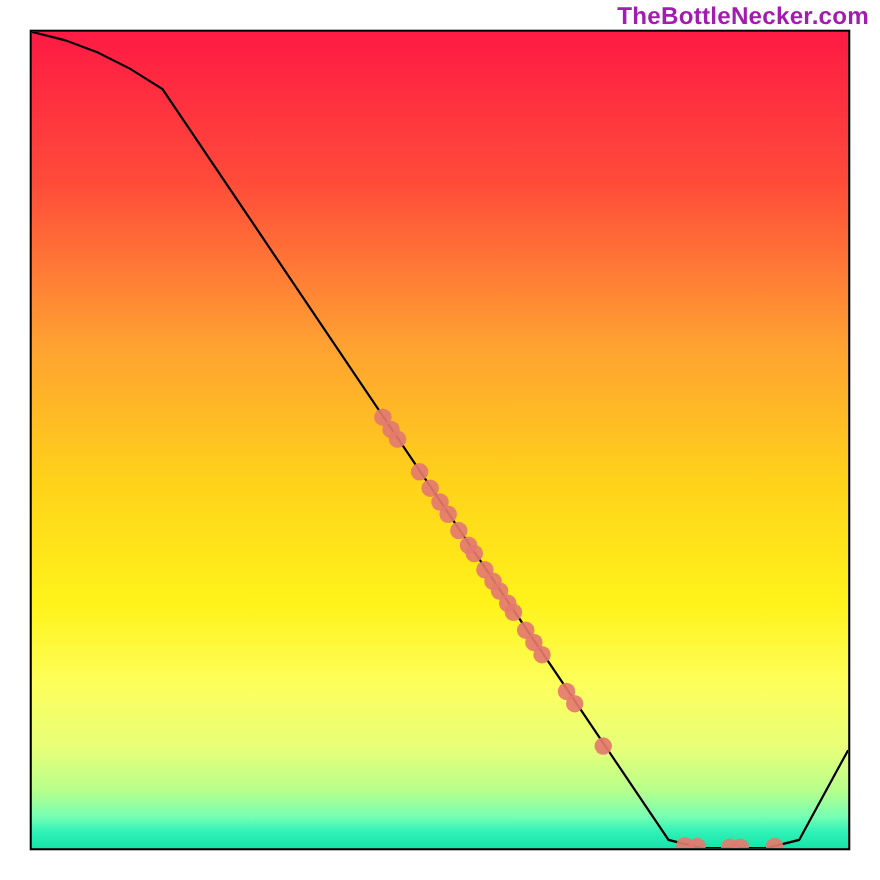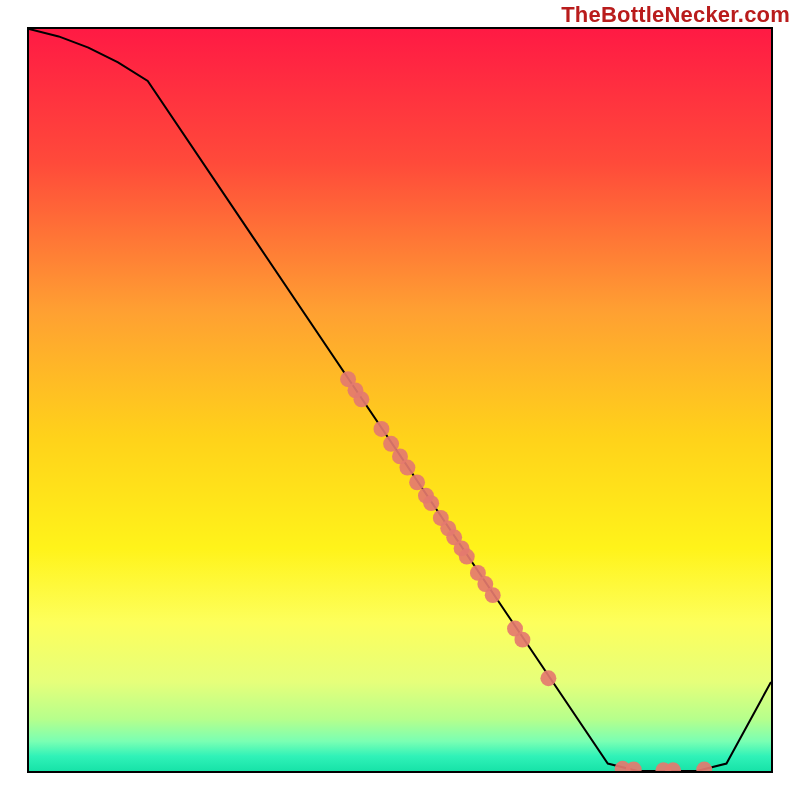--- a/index.html
+++ b/index.html
@@ -30,21 +30,21 @@
     inset: 0;
     width: 100%;
     height: 100%;
   }
   .watermark {
     position: absolute;
     top: 2px;
     right: 10px;
     font-size: 22px;
     font-weight: 600;
-    color: #b91c1c;
+    color: #a21caf;
     letter-spacing: 0.2px;
   }
 </style>
 </head>
 <body>
 
 <div class="chart-root">
   <div class="watermark">TheBottleNecker.com</div>
 
   <div class="plot-frame" style="left: 27px; top: 27px; width: 746px; height: 746px;">

